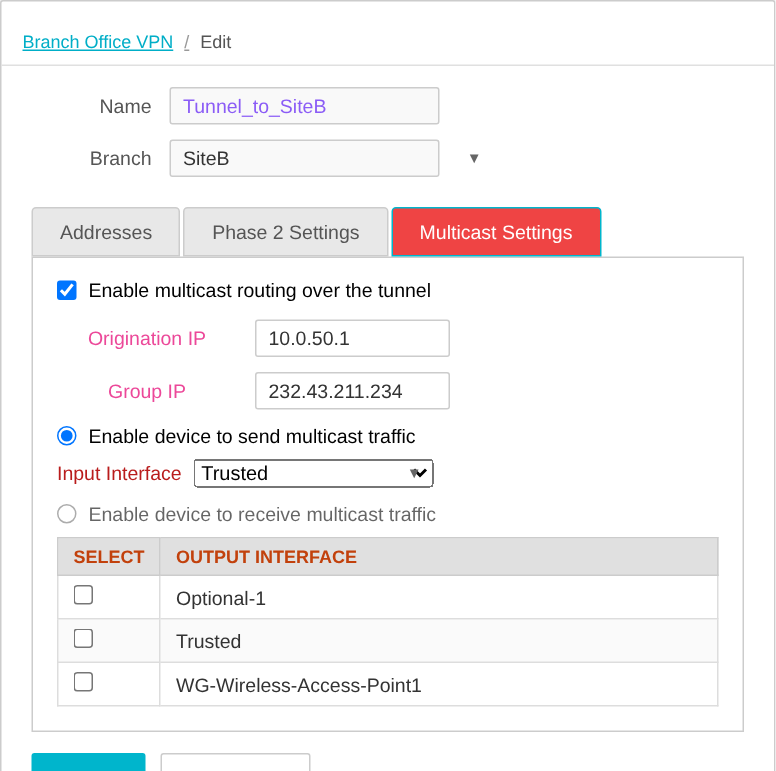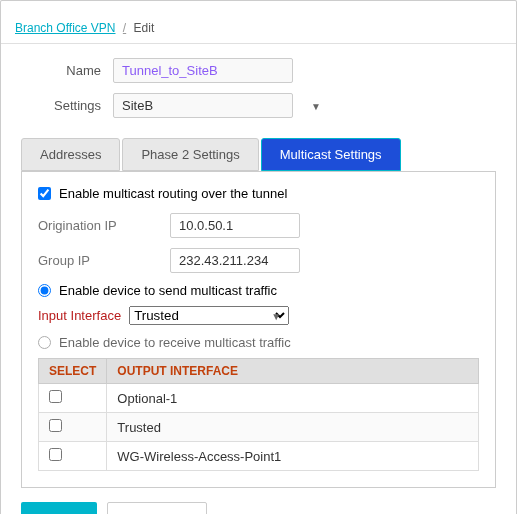--- a/index.html
+++ b/index.html
@@ -91,21 +91,21 @@
       padding: 8px 18px;
       font-size: 13px;
       cursor: pointer;
       border: 1px solid #ccc;
       border-radius: 3px 3px 0 0;
       margin-right: 2px;
       background: #e8e8e8;
       color: #555;
     }
     .tab.active {
-      background: #1d4ed8;
+      background: #ef4444;
       color: #fff;
       border-color: #00b5cc;
     }
     .tab-content-area {
       margin: 0 20px;
       border: 1px solid #ccc;
       padding: 14px 16px 16px;
       background: #fff;
     }
     .checkbox-row {
@@ -115,23 +115,23 @@
     .checkbox-row input[type="checkbox"] {
       margin-right: 8px;
     }
     .ip-row {
       display: flex;
       align-items: center;
       margin-bottom: 10px;
     }
     .ip-row label {
       width: 120px;
-      text-align: left;
+      text-align: center;
       margin-right: 12px;
-      color: #737373;
+      color: #ec4899;
       font-size: 13px;
     }
     .ip-row input[type="text"] {
       width: 130px;
       padding: 4px 8px;
       border: 1px solid #ccc;
       border-radius: 2px;
       font-size: 13px;
       color: #333;
     }
@@ -220,21 +220,21 @@
     <span class="sep">/</span>
     <span class="current">Edit</span>
   </div>
 
   <div class="form-section">
     <div class="form-row">
       <label>Name</label>
       <input type="text" readonly="" value="Tunnel_to_SiteB" style="">
     </div>
     <div class="form-row">
-      <label>Settings</label>
+      <label>Branch</label>
       <div class="select-wrapper">
         <select>
           <option>SiteB</option>
         </select>
       </div>
     </div>
   </div>
 
   <div class="tabs">
     <div class="tab">Addresses</div>

